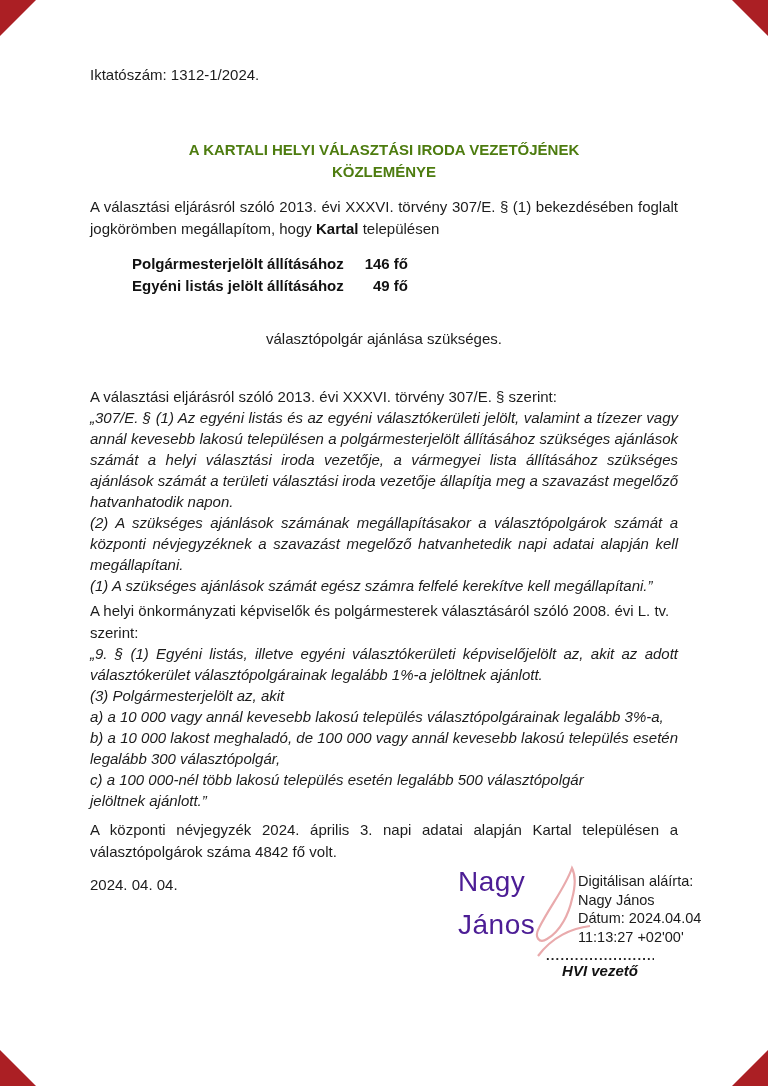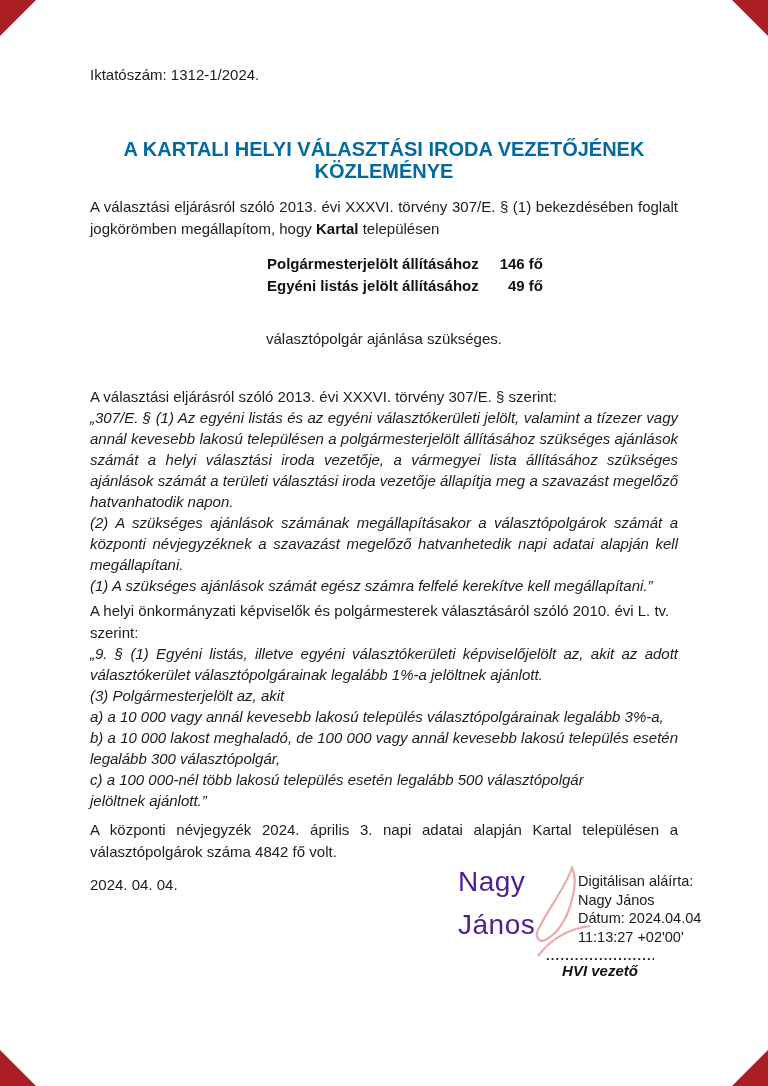--- a/index.html
+++ b/index.html
@@ -6,26 +6,26 @@
   .page{
     position:relative;
     width:768px;height:1086px;
     background:#ffffff;
     font-family:"Liberation Sans",sans-serif;
     color:#1c1c1c;
     overflow:hidden;
   }
   .content{padding:0 90px;}
   .reg{margin-top:64px;font-size:15px;line-height:21px;}
-  .title-block{margin-top:54px;text-align:center;font-weight:700;font-size:20px;line-height:21.5px;color:#0369a1;}
+  .title-block{margin-top:54px;text-align:center;font-weight:700;font-size:15px;line-height:21.5px;color:#4d7c0f;}
   .para{font-size:15px;line-height:21.5px;text-align:justify;}
   .intro{margin-top:14px;}
   .intro b{color:#111;}
   .alloc{margin-top:14px;font-weight:700;color:#111;font-size:15px;line-height:21.5px;}
-  .alloc-row{display:flex;padding-left:42px;justify-content:center;}
+  .alloc-row{display:flex;padding-left:42px;}
   .alloc-label{width:218px;}
   .alloc-value{width:58px;text-align:right;}
   .suffix{margin-top:32px;text-align:center;}
   .law-intro{margin-top:36px;text-align:left;}
   .law-intro.second{margin-top:4px;}
   .quote{font-style:italic;font-size:15px;line-height:21px;text-align:justify;}
   .closing{margin-top:8px;}
   .sig-row{position:relative;height:140px;margin-top:14px;font-size:15px;}
   .sig-date{position:absolute;left:0;top:0;}
   .sig-name{position:absolute;left:368px;top:-16px;font-size:28px;line-height:43px;color:#4c1d95;letter-spacing:0.5px;}
@@ -76,21 +76,21 @@
     <div class="para suffix">választópolgár ajánlása szükséges.</div>
 
     <div class="para law-intro">A választási eljárásról szóló 2013. évi XXXVI. törvény 307/E. § szerint:</div>
 
     <div class="quote">
       <div class="quote-para">„307/E. § (1) Az egyéni listás és az egyéni választókerületi jelölt, valamint a tízezer vagy annál kevesebb lakosú településen a polgármesterjelölt állításához szükséges ajánlások számát a helyi választási iroda vezetője, a vármegyei lista állításához szükséges ajánlások számát a területi választási iroda vezetője állapítja meg a szavazást megelőző hatvanhatodik napon.</div>
       <div class="quote-para">(2)  A szükséges ajánlások számának megállapításakor a választópolgárok számát a központi névjegyzéknek a szavazást megelőző hatvanhetedik napi adatai alapján kell megállapítani.</div>
       <div class="quote-para">(1) A szükséges ajánlások számát egész számra felfelé kerekítve kell megállapítani.”</div>
     </div>
 
-    <div class="para law-intro second">A helyi önkormányzati képviselők és polgármesterek választásáról szóló 2010. évi L. tv. szerint:</div>
+    <div class="para law-intro second">A helyi önkormányzati képviselők és polgármesterek választásáról szóló 2008. évi L. tv. szerint:</div>
 
     <div class="quote">
       <div class="quote-para">„9. § (1) Egyéni listás, illetve egyéni választókerületi képviselőjelölt az, akit az adott választókerület választópolgárainak legalább 1%-a jelöltnek ajánlott.</div>
       <div class="quote-para">(3)  Polgármesterjelölt az, akit</div>
       <div class="quote-para">a) a 10 000 vagy annál kevesebb lakosú település választópolgárainak legalább 3%-a,</div>
       <div class="quote-para">b) a 10 000 lakost meghaladó, de 100 000 vagy annál kevesebb lakosú település esetén legalább 300 választópolgár,</div>
       <div class="quote-para">c) a 100 000-nél több lakosú település esetén legalább 500 választópolgár</div>
       <div class="quote-para">jelöltnek ajánlott.”</div>
     </div>
 

